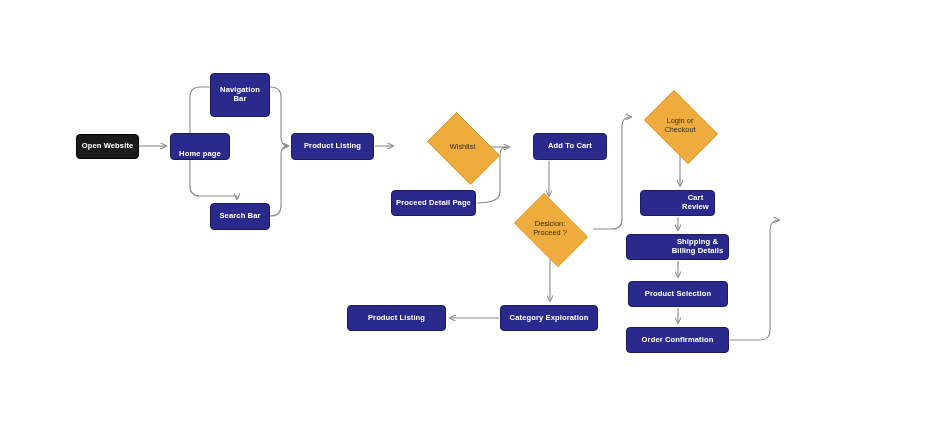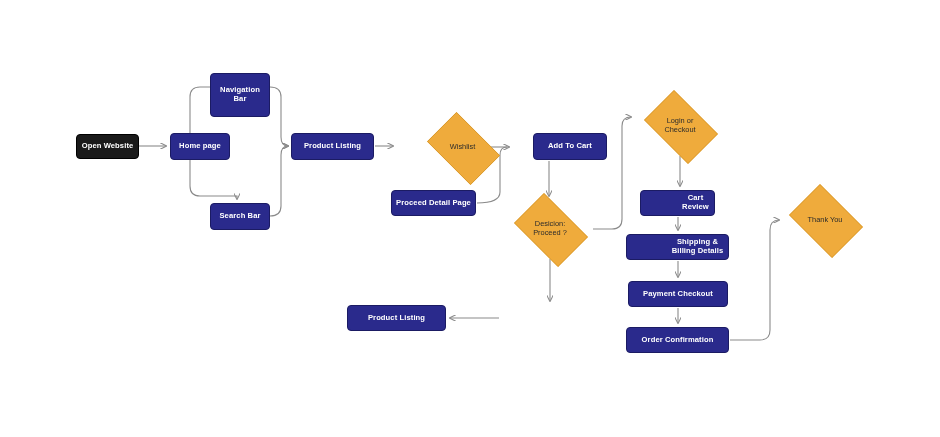--- a/index.html
+++ b/index.html
@@ -117,21 +117,21 @@
     </g>
     <g fill="none" stroke="#8a8a8a" stroke-width="1.1">
       <path d="M 237 104 L 237 101" marker-end="url(#arrow)"></path>
     </g>
   </svg>
 
   <div class="node terminal" style="left:76px; top:134px; width:63px; height:25px;">
     <span class="label">Open Website</span>
   </div>
 
-  <div class="node process" style="left:170px; top:133px; width:60px; height:27px;">
+  <div class="node process" style="left:170px; top:133px; width:60px; height:27px;align-items:flex-end;">
     <span class="label">Home page</span>
   </div>
 
   <div class="node process" style="left:210px; top:73px; width:60px; height:44px;">
     <span class="label">Navigation Bar</span>
   </div>
 
   <div class="node process" style="left:210px; top:203px; width:60px; height:27px;align-items:center;">
     <span class="label">Search Bar</span>
   </div>
@@ -167,30 +167,29 @@
 
   <div class="node process" style="left:640px; top:190px; width:75px; height:26px;padding-left:36px;">
     <span class="label">Cart Review</span>
   </div>
 
   <div class="node process" style="left:626px; top:234px; width:103px; height:26px;padding-left:40px;">
     <span class="label">Shipping &amp; Billing Details</span>
   </div>
 
   <div class="node process" style="left:628px; top:281px; width:100px; height:26px;">
-    <span class="label">Payment Checkout</span>
+    <span class="label">Product Selection</span>
   </div>
 
   <div class="node process" style="left:626px; top:327px; width:103px; height:26px;">
     <span class="label">Order Confirmation</span>
   </div>
 
+  <div class="node process" style="left:500px; top:305px; width:98px; height:26px;">
+    <span class="label">Category Exploration</span>
+  </div>
 
   <div class="node process" style="left:347px; top:305px; width:99px; height:26px;">
     <span class="label">Product Listing</span>
   </div>
 
-  <div class="node decision" style="left:783px; top:190px; width:84px; height:60px;">
-    <span class="dia"></span>
-    <span class="label">Thank You</span>
-  </div>
 
 </div>
 
 </body></html>

